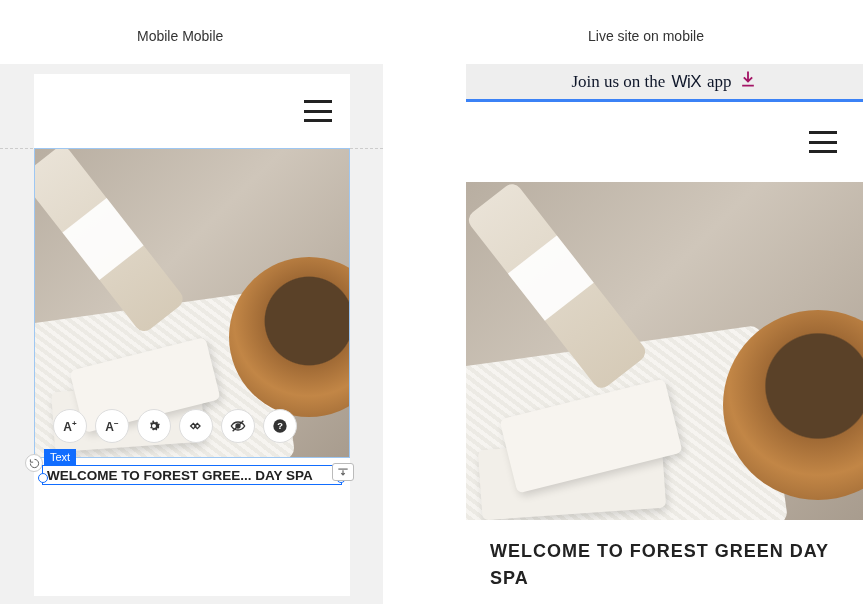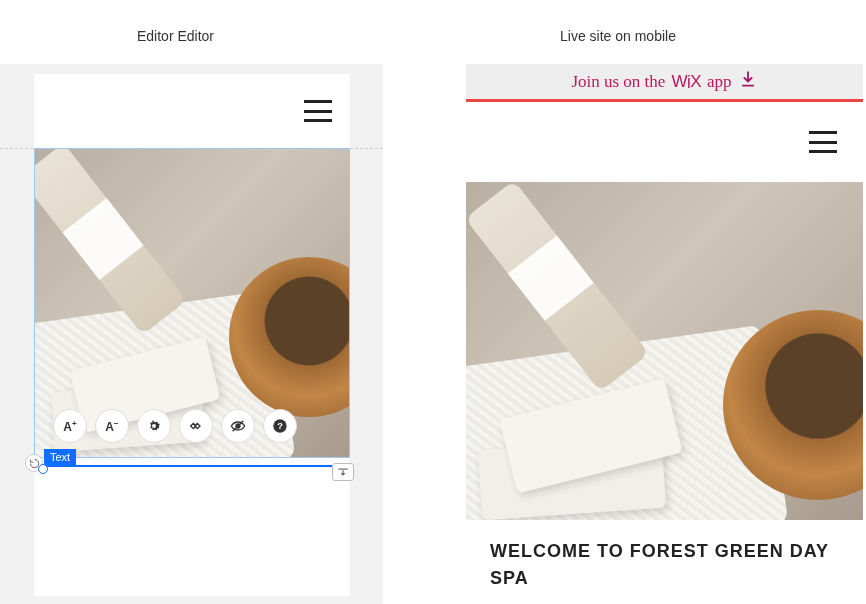--- a/index.html
+++ b/index.html
@@ -11,21 +11,21 @@
     position: relative;
   }
   .col-label {
     position: absolute;
     top: 28px;
     font-size: 14px;
     color: #333;
     font-weight: 400;
   }
   .label-left { left: 137px; }
-  .label-right { left: 560px; }
+  .label-right { left: 588px; }
 
   
   .editor-wrap {
     position: absolute;
     left: 0;
     top: 64px;
     width: 383px;
     height: 540px;
     background: #f1f1f1;
   }
@@ -158,22 +158,22 @@
   .live-wrap {
     position:absolute;
     left:466px; top:64px;
     width:397px; height:540px;
     background:#fff;
   }
   .banner {
     height:38px; background:#eee;
     display:flex; align-items:center; justify-content:center;
     gap:6px;
-    border-bottom:3px solid #ef4444;
-    font-size:17px; color:#be185d;
+    border-bottom:3px solid #3b82f6;
+    font-size:17px; color:#0f172a;
     font-family: Georgia, serif;
   }
   .wix { font-weight:normal; font-family: Arial,sans-serif; letter-spacing:-0.5px;}
   .wix .i { display:inline-block; transform: scaleY(1.1);}
   .dl-icon { color:#a31566; }
   .live-header {
     height:80px; display:flex; align-items:center; justify-content:flex-end;
     padding:0 26px;
   }
   .hero-live {
@@ -190,21 +190,21 @@
     padding: 18px 24px 0 24px;
     font-size:18px; font-weight:700; letter-spacing:1px;
     font-family: Arial, sans-serif;
     color:#222;
     line-height:1.5;
   }
 </style>
 </head>
 <body>
 
-<div class="col-label label-left">Editor Editor</div>
+<div class="col-label label-left">Mobile Mobile</div>
 <div class="col-label label-right">Live site on mobile</div>
 
 <div class="editor-wrap">
   <div class="dashed"></div>
   <div class="editor-frame">
     <div class="editor-header">
       <div class="hamburger">
         <span></span>
           <span></span>
           <span></span>
@@ -263,20 +263,21 @@
       <div class="text-tag">Text</div>
       <div class="sel-outline"></div>
       <span class="sel-handle hL"></span>
       <span class="sel-handle hR"></span>
       <div class="width-icon">
         <svg width="14" height="10" viewBox="0 0 24 16" fill="none" stroke="#666" stroke-width="2">
             <line x1="4" y1="3" x2="20" y2="3"></line>
             <path d="M12 5v8m-3-3l3 3 3-3"></path>
           </svg>
       </div>
+      <span class="text-box" style="margin-left:6px;">WELCOME TO FOREST GREE... DAY SPA</span>
     </div>
   </div>
 </div>
 
 <div class="live-wrap">
   <div class="banner">
     <span>Join us on the </span>
     <span class="wix">W<span class="i">i</span>X</span>
     <span>app</span>
     <span class="dl-icon">

